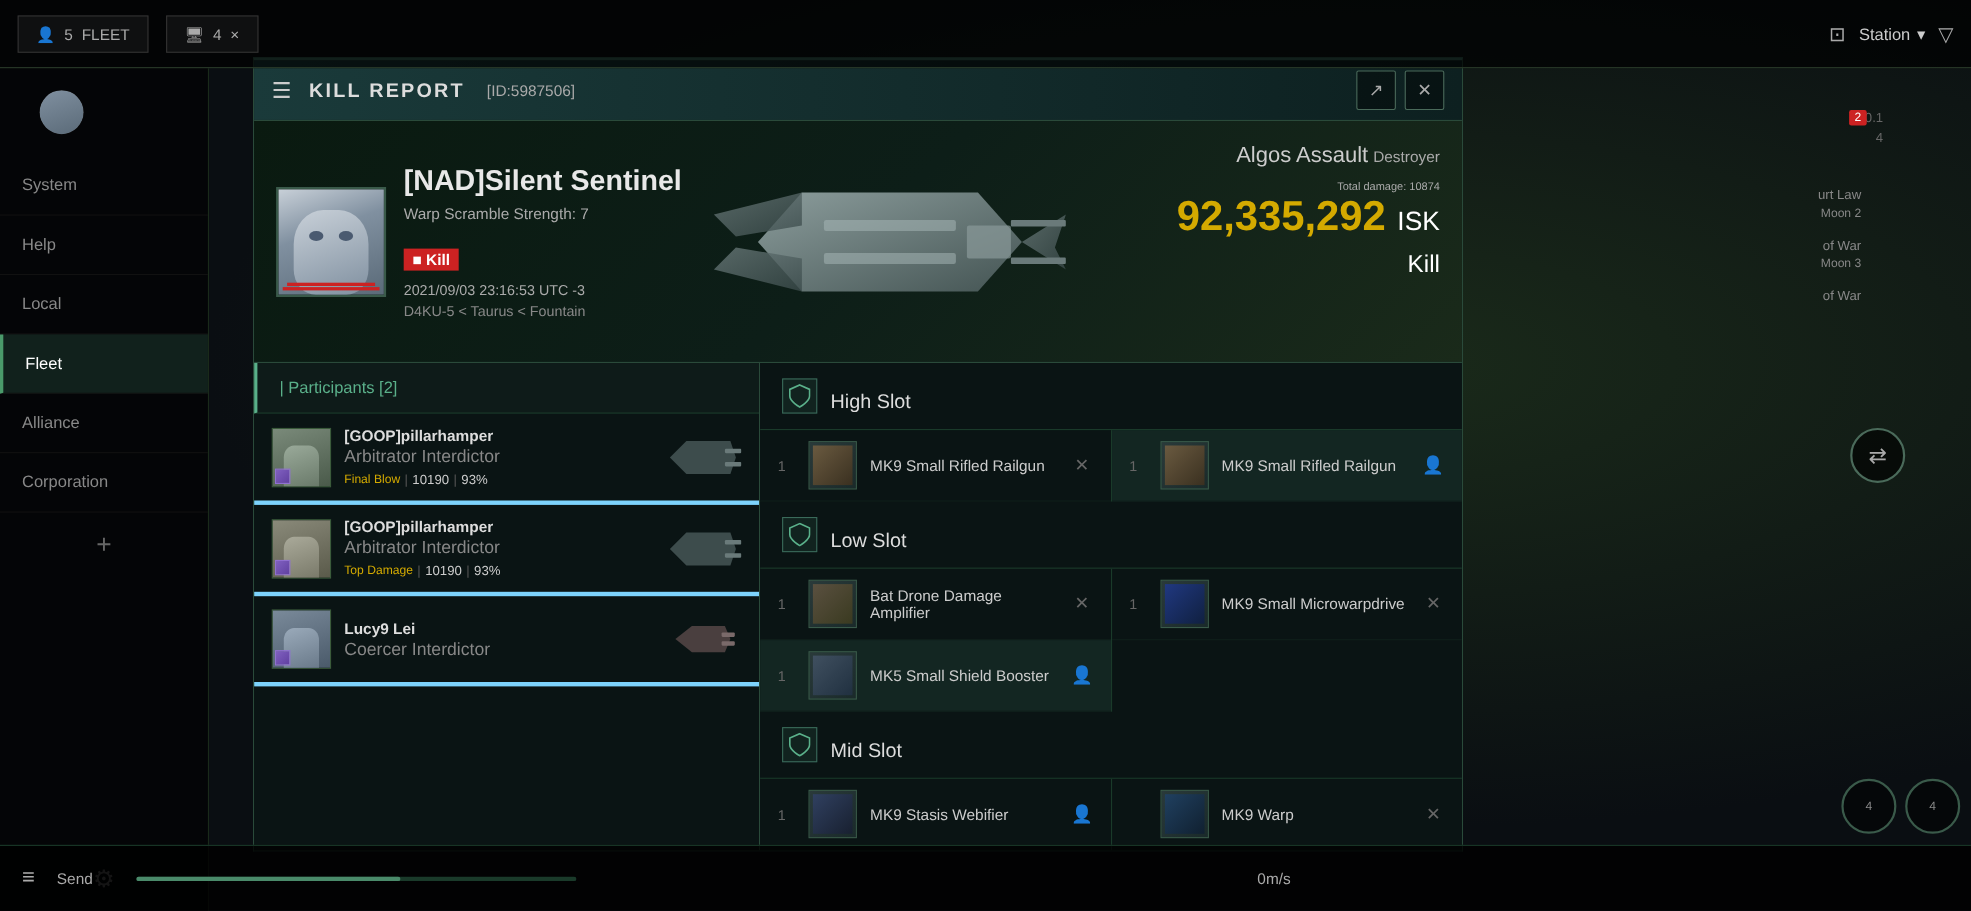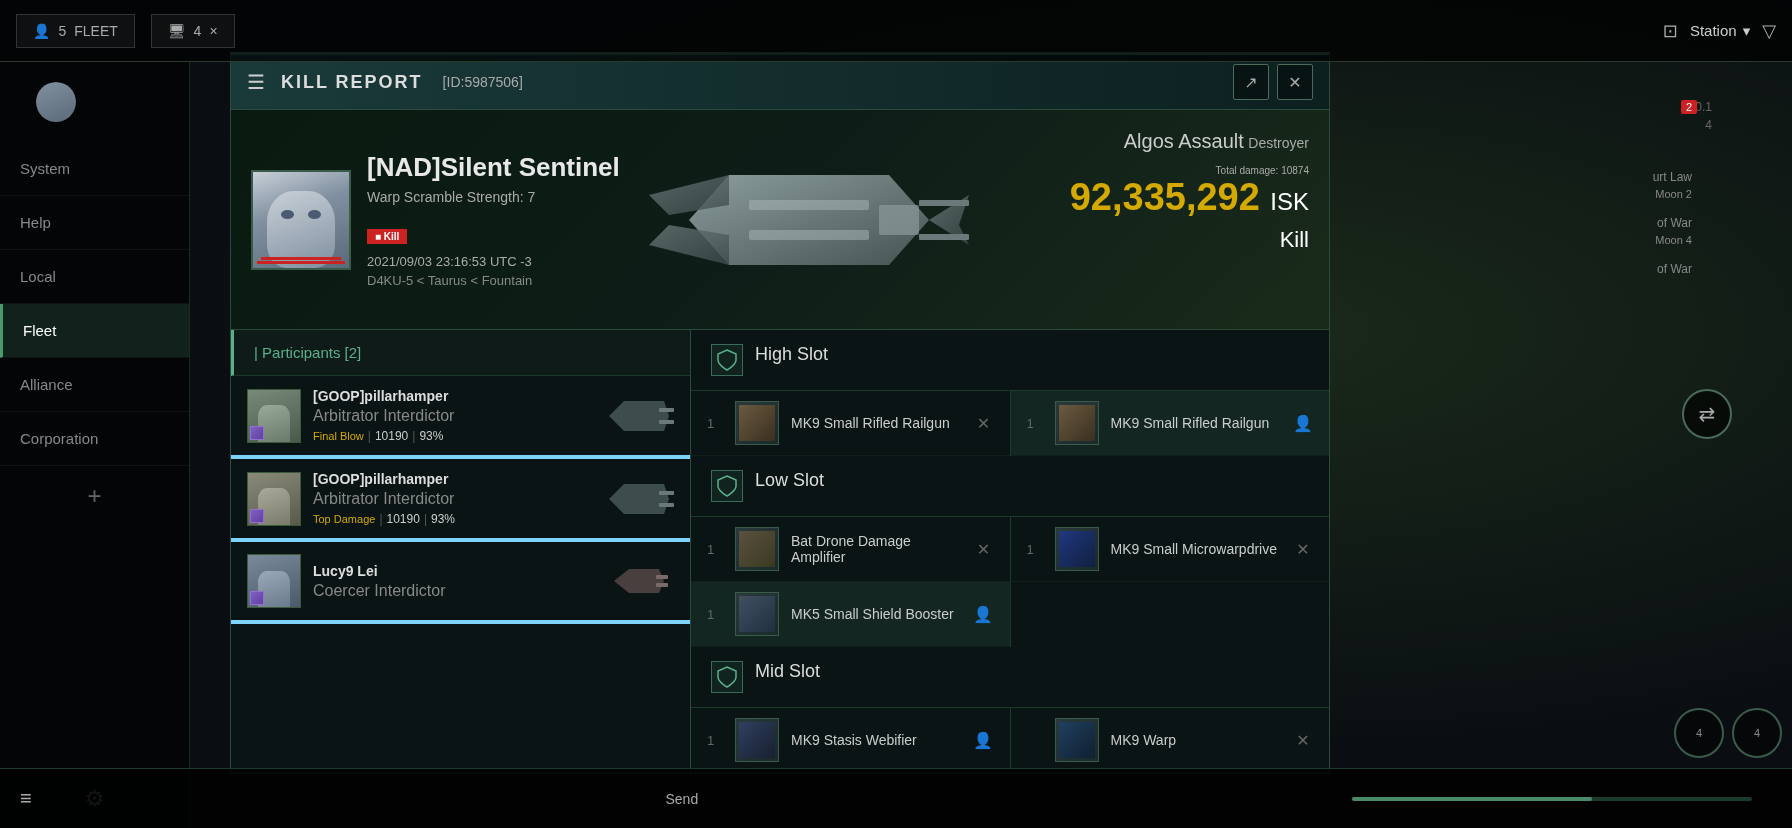--- a/index.html
+++ b/index.html
@@ -55,21 +55,21 @@
     .top-bar-right {
       margin-left: auto;
       display: flex;
       align-items: center;
       gap: 12px;
       padding-right: 16px;
     }
 
     .station-dropdown {
       display: flex;
-      align-items: center;
+      align-items: flex-end;
       gap: 6px;
       color: #ccc;
       font-size: 15px;
       cursor: pointer;
     }
 
     
     .left-sidebar {
       position: absolute;
       left: 0;
@@ -253,21 +253,21 @@
     .pilot-sub {
       color: #aaa;
       font-size: 14px;
       margin-top: 6px;
     }
 
     .kill-marker {
       display: inline-block;
       background: #cc2222;
       color: #fff;
-      font-size: 10px;
+      font-size: 14px;
       padding: 2px 8px;
       margin-top: 12px;
       font-weight: bold;
     }
 
     .kill-time {
       color: #aaa;
       font-size: 13px;
       margin-top: 10px;
     }
@@ -443,21 +443,21 @@
 
     
     .slots-panel {
       flex: 1;
       overflow-y: auto;
       background: #0a1414;
     }
 
     .slot-section-header {
       display: flex;
-      align-items: flex-start;
+      align-items: flex-end;
       gap: 12px;
       padding: 14px 20px;
       border-bottom: 1px solid #1a3a2a;
       color: #ddd;
       font-size: 18px;
     }
 
     .slot-shield-icon {
       width: 32px;
       height: 32px;
@@ -995,21 +995,21 @@
 
 <div class="right-info">
   <div class="right-info-item">-0.1</div>
   <div style="color:#666;font-size:12px;text-align:right;">4</div>
 </div>
 
 <div style="position:absolute;right:100px;top:170px;text-align:right;">
   <div style="color:#888;font-size:12px;margin-bottom:4px;text-align:center;">urt Law</div>
   <div style="color:#888;font-size:11px;margin-bottom:16px;">Moon 2</div>
   <div style="color:#888;font-size:12px;margin-bottom:4px;">of War</div>
-  <div style="color:#888;font-size:11px;margin-bottom:16px;">Moon 4</div>
+  <div style="color:#888;font-size:11px;margin-bottom:16px;">Moon 3</div>
   <div style="color:#888;font-size:12px;margin-bottom:4px;">of War</div>
 </div>
 
 <div style="position:absolute;right:95px;top:100px;display:flex;flex-direction:column;gap:60px;">
   <div style="background:#cc2222;color:#fff;font-size:11px;padding:1px 5px;border-radius:2px;">2</div>
 </div>
 
 <div style="position:absolute;right:60px;top:50%;transform:translateY(-50%);">
   <div style="width:50px;height:50px;border:2px solid #4a6a5a;border-radius:50%;background:rgba(0,0,0,0.6);display:flex;align-items:center;justify-content:center;color:#aaa;font-size:20px;cursor:pointer;">⇄</div>
 </div>
@@ -1024,13 +1024,14 @@
 </div>
 
 <div class="bottom-bar">
   <div style="color:#aaa;font-size:20px;cursor:pointer;">≡</div>
   <div style="color:#aaa;font-size:14px;cursor:pointer;padding:0 20px;">
     <span>Send</span>
   </div>
   <div class="scrollbar-track">
     <div class="scrollbar-thumb"></div>
   </div>
+  <div class="speed-display">0m/s</div>
 </div>
 
 </body></html>

